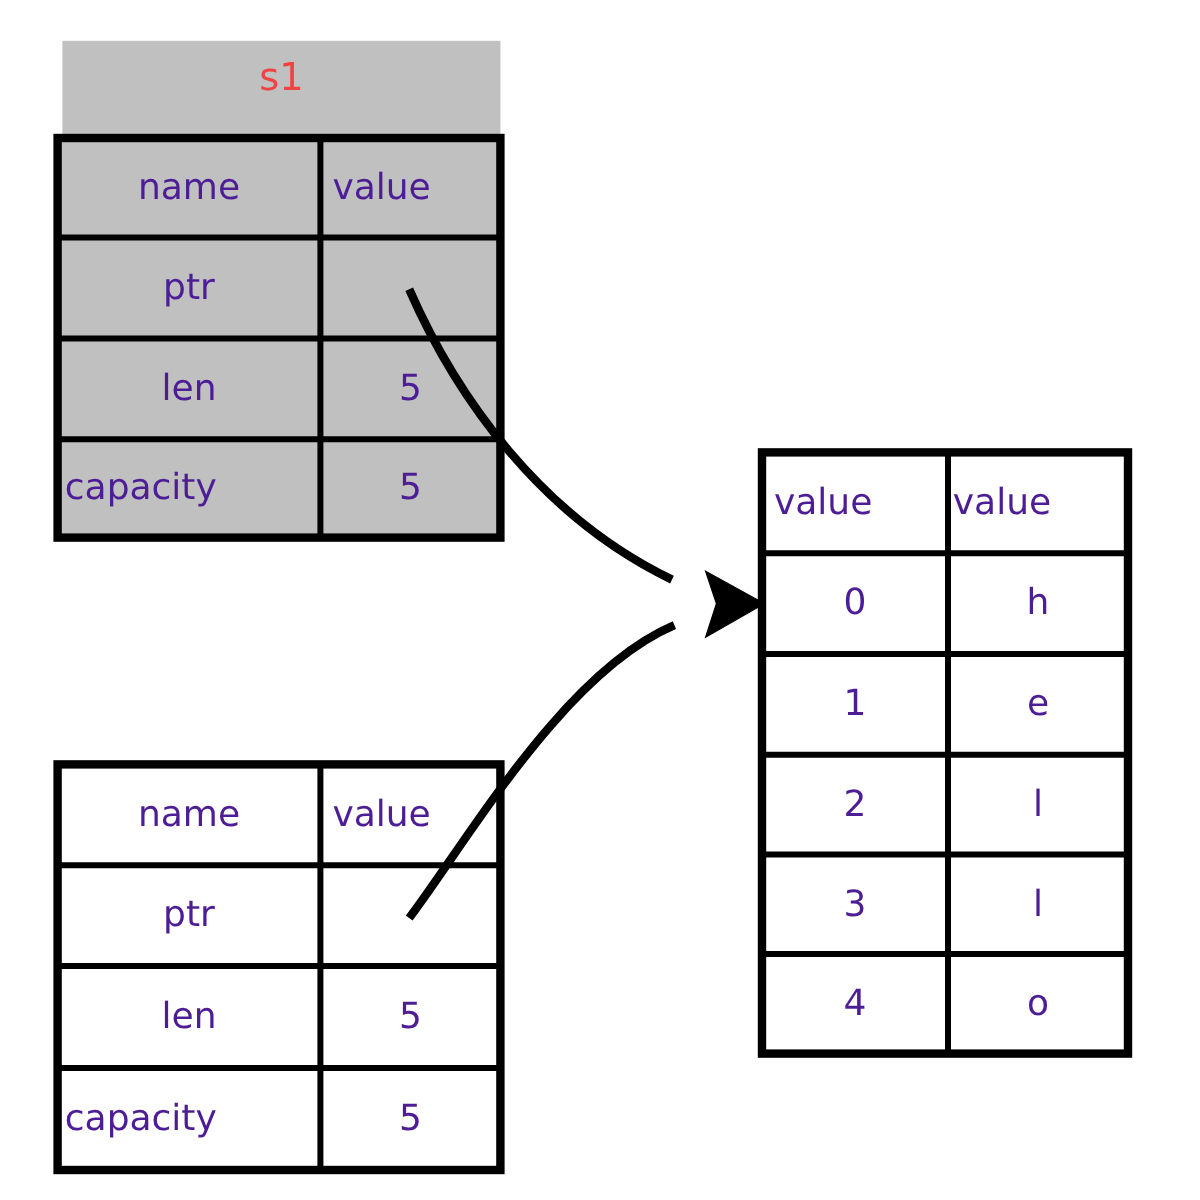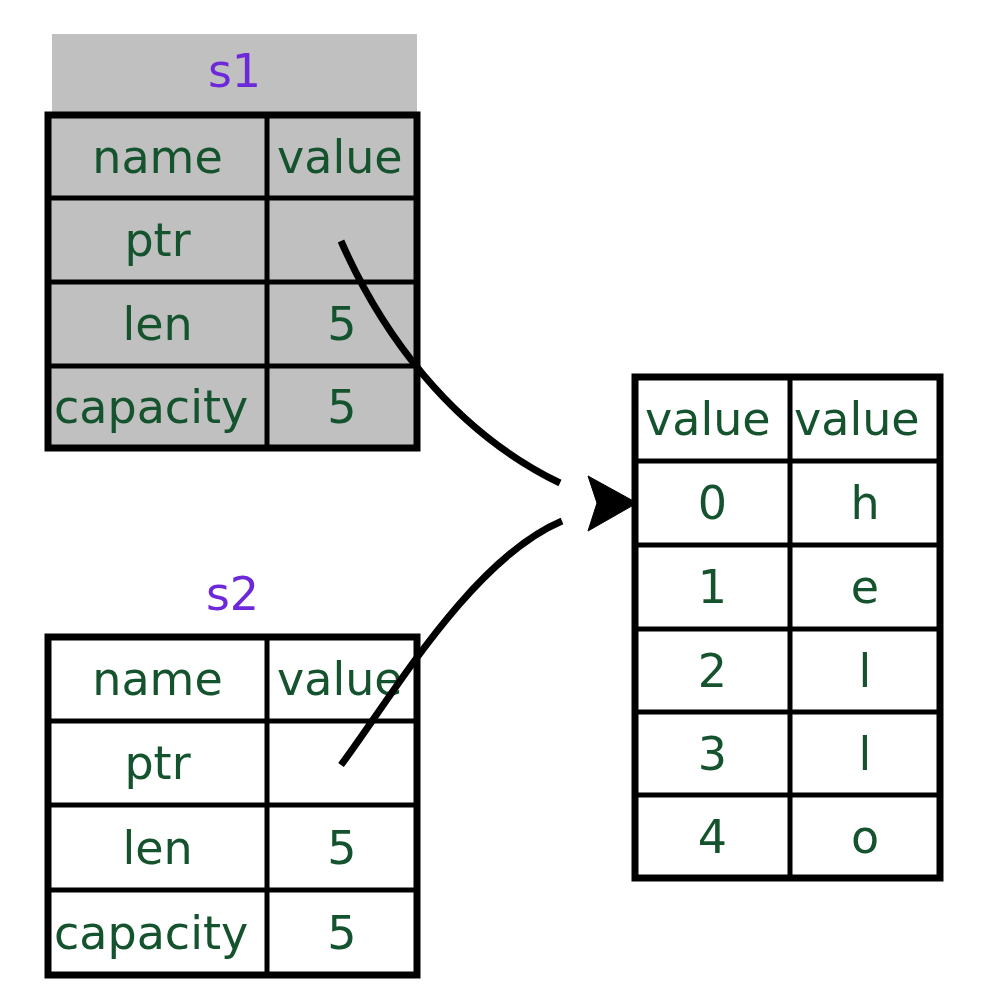--- a/index.html
+++ b/index.html
@@ -26,30 +26,30 @@
   }
   svg.edges { pointer-events: none; }
 
   
   .cell-text {
     position: absolute;
     display: flex;
     align-items: center;
     justify-content: center;
     white-space: nowrap;
-    color: #14532d;
-    font-size: 46px;
+    color: #4c1d95;
+    font-size: 30px;
     line-height: 1;
     overflow: visible;
   }
   .struct-title {
     position: absolute;
     white-space: nowrap;
-    color: #6d28d9;
-    font-size: 46px;
+    color: #ef4444;
+    font-size: 32px;
     line-height: 1;
     text-align: center;
   }
 </style>
 </head>
 <body>
 
 <div id="canvas">
 
   <svg class="layer shapes" viewBox="0 0 1000 1000">
@@ -79,21 +79,20 @@
     <line x1="635" y1="461" x2="940" y2="461" stroke="#000000" stroke-width="5"></line>
     <line x1="635" y1="545" x2="940" y2="545" stroke="#000000" stroke-width="5"></line>
     <line x1="635" y1="629" x2="940" y2="629" stroke="#000000" stroke-width="5"></line>
     <line x1="635" y1="712" x2="940" y2="712" stroke="#000000" stroke-width="5"></line>
     <line x1="635" y1="795" x2="940" y2="795" stroke="#000000" stroke-width="5"></line>
     <line x1="790" y1="377" x2="790" y2="878" stroke="#000000" stroke-width="5"></line>
   </svg>
 
   <div class="struct-title" style="left:52px; top:48px; width:365px;">s1</div>
 
-  <div class="struct-title" style="left:48px; top:571px; width:369px;">s2</div>
 
   <div class="cell-text" style="left:48px; top:115px; width:219px; height:83px;">name</div>
   <div class="cell-text" style="left:267px; top:115px; width:150px; height:83px; justify-content:flex-start; padding-left:10px; box-sizing:border-box;">value</div>
 
   <div class="cell-text" style="left:48px; top:198px; width:219px; height:84px;">ptr</div>
   <div class="cell-text" style="left:267px; top:198px; width:150px; height:84px;"></div>
 
   <div class="cell-text" style="left:48px; top:282px; width:219px; height:84px;">len</div>
   <div class="cell-text" style="left:267px; top:282px; width:150px; height:84px;">5</div>
 

